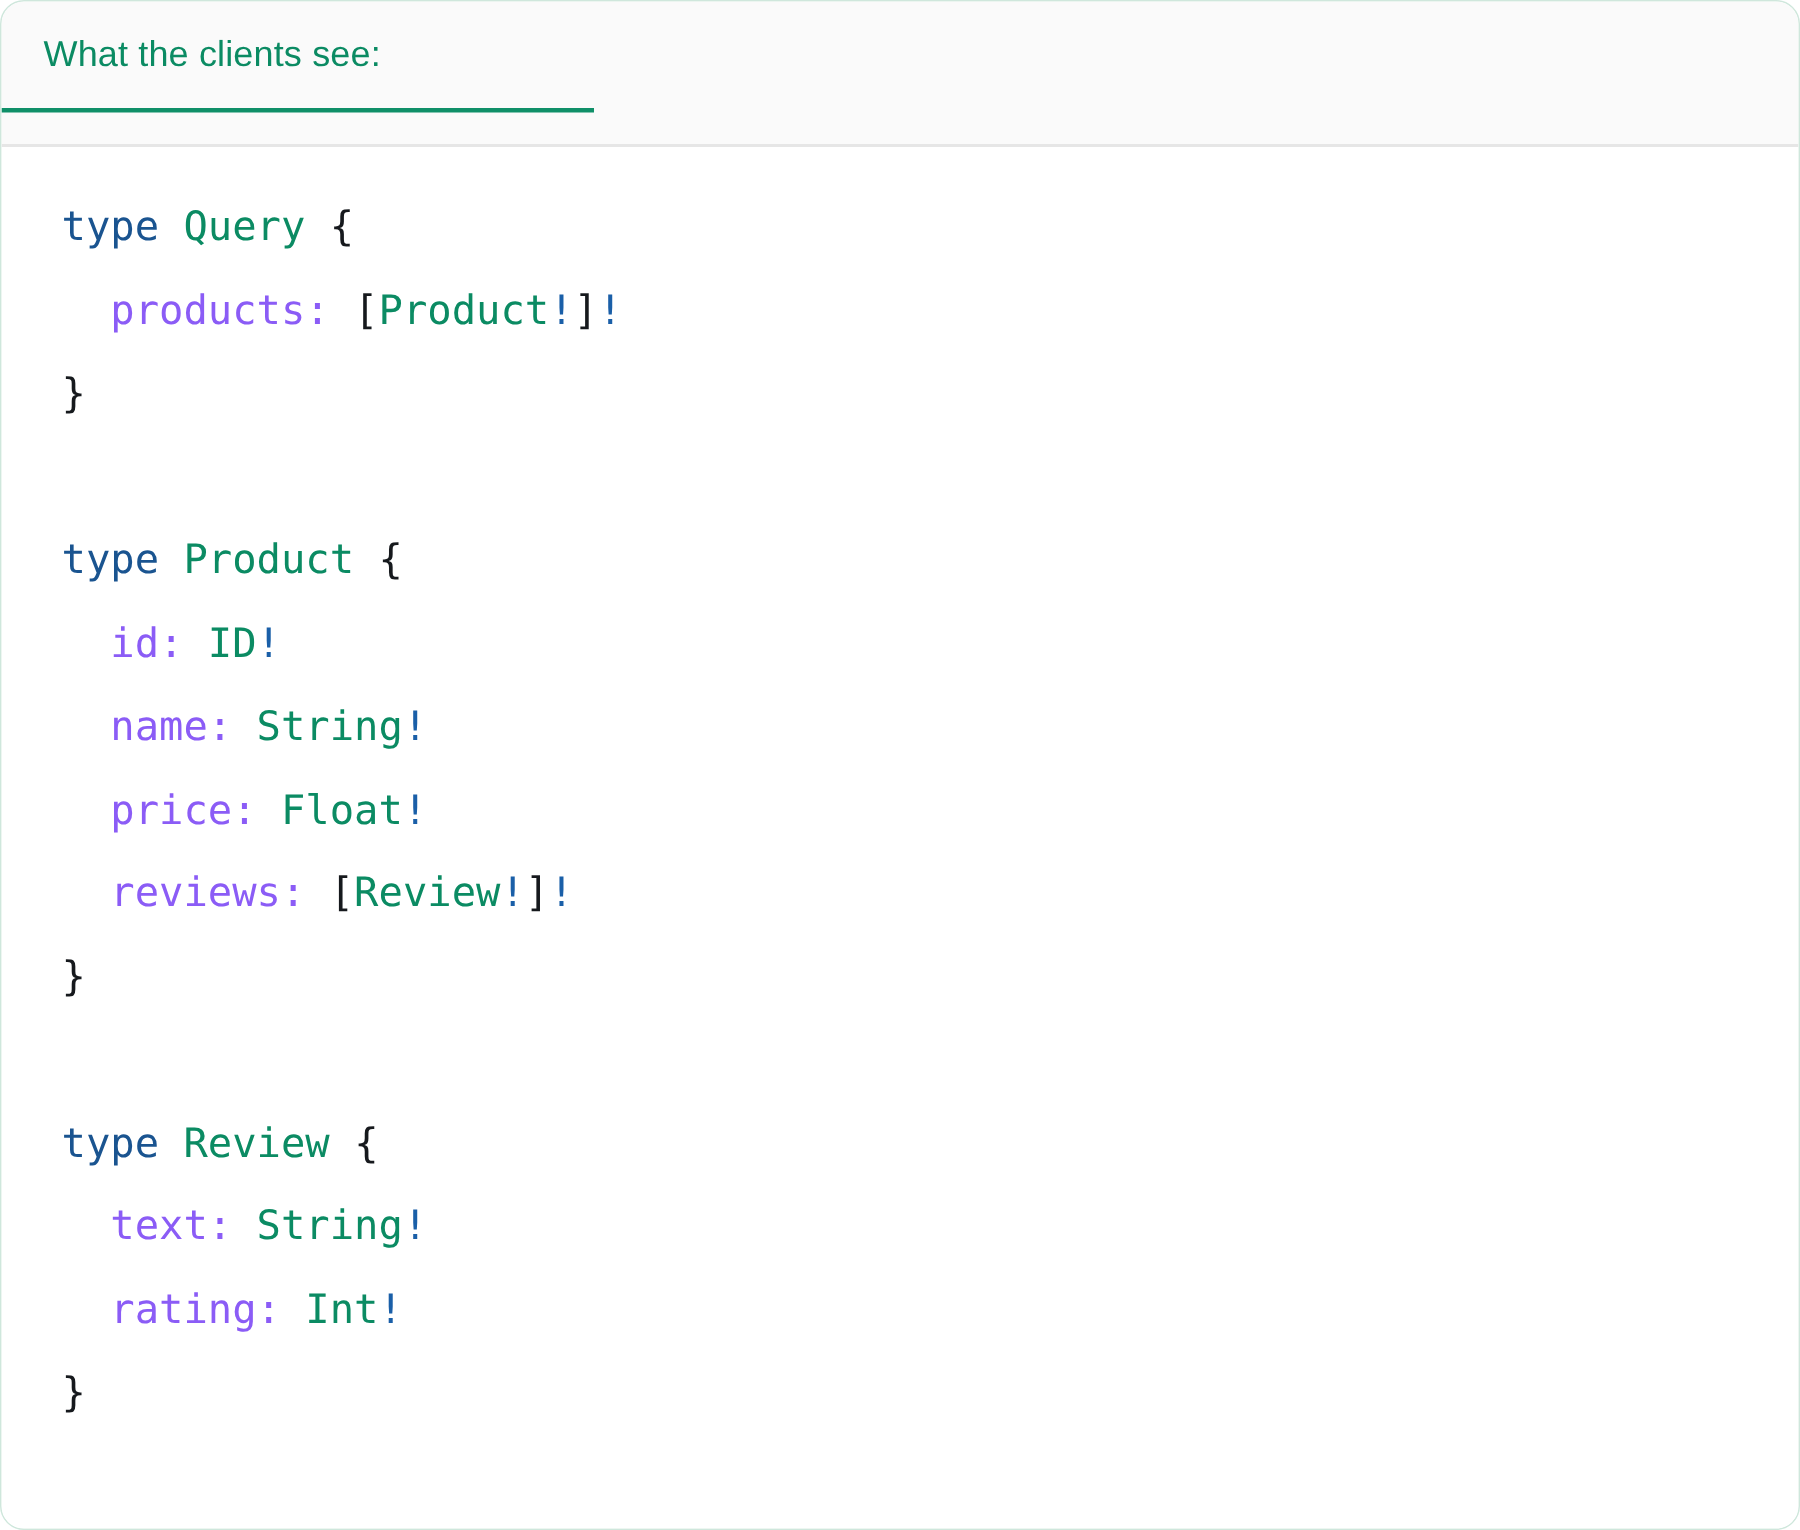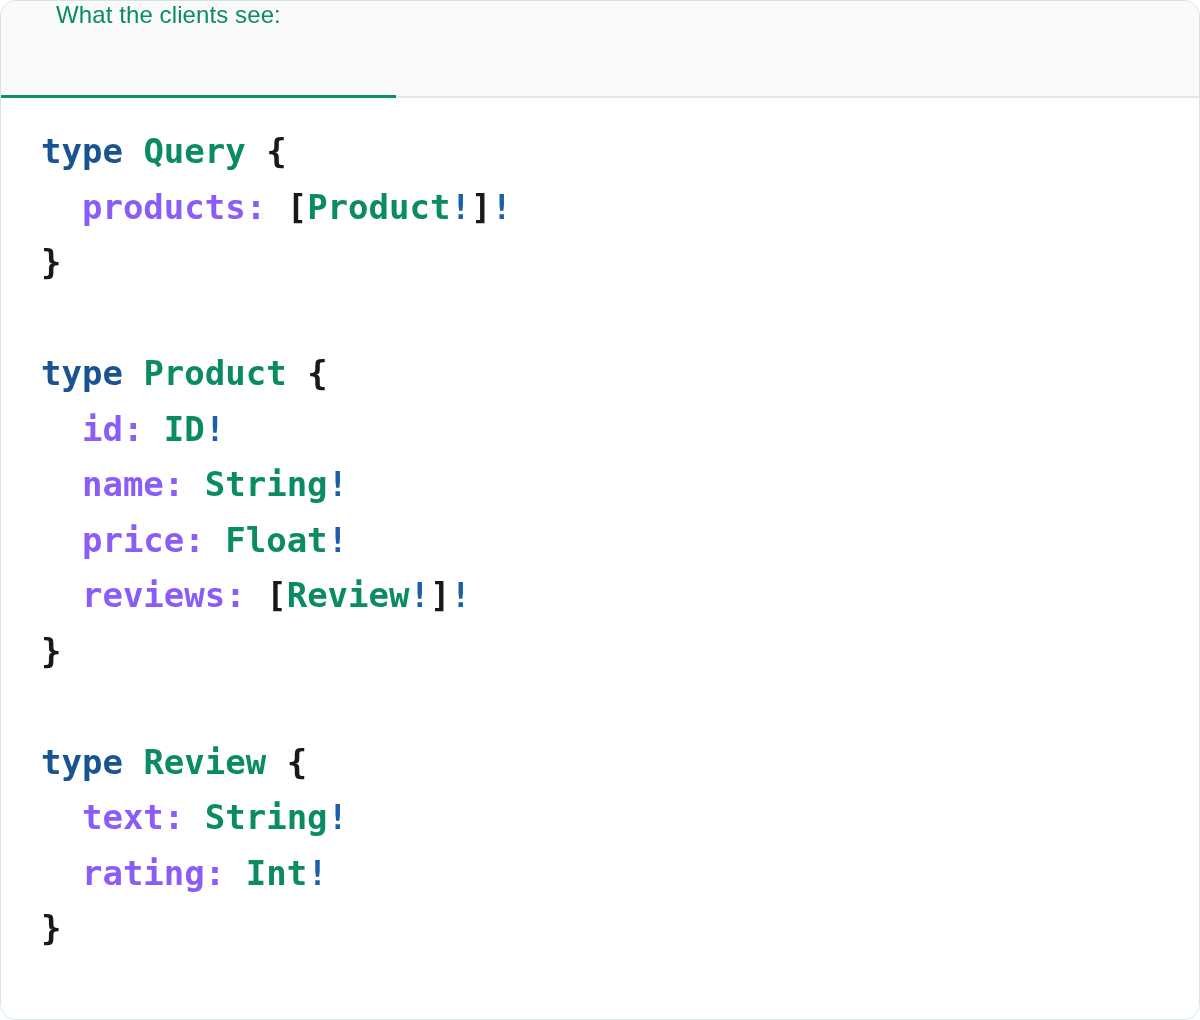--- a/index.html
+++ b/index.html
@@ -36,24 +36,25 @@
     height: 97px;
     background: #fafafa;
     border-bottom: 2px solid #e6e6e6;
     box-sizing: border-box;
   }
   .tab {
     position: absolute;
     left: 0;
     top: 0;
     width: 395px;
-    height: 97px;
+    height: 74px;
     box-sizing: border-box;
     display: flex;
-    padding-left: 55px;
+    align-items: center;
+    padding-left: 28px;
     border-bottom: 3px solid #0f8f68;
   }
   .tab-label {
     font-family: "Liberation Sans", sans-serif;
     font-size: 24px;
     font-weight: 400;
     color: #0b8b63;
     letter-spacing: 0.1px;
     white-space: nowrap;
   }
@@ -63,26 +64,25 @@
     position: relative;
     background: #ffffff;
     padding: 26px 0 0 0;
     height: 921px;
     box-sizing: border-box;
   }
   .code {
     margin: 0;
     padding: 0 0 0 40px;
     font-family: "DejaVu Sans Mono", "Liberation Mono", monospace;
-    font-size: 34px;
+    font-size: 27px;
     line-height: 55.5px;
     color: #16191d;
     white-space: pre;
     letter-spacing: 0px;
-    font-weight: bold;
   }
   .code-line {
     min-height: 55.5px;
   }
   .code-line.blank {
     height: 55.5px;
   }
 
   
   .tok-kw    { color: #1a5490; }

